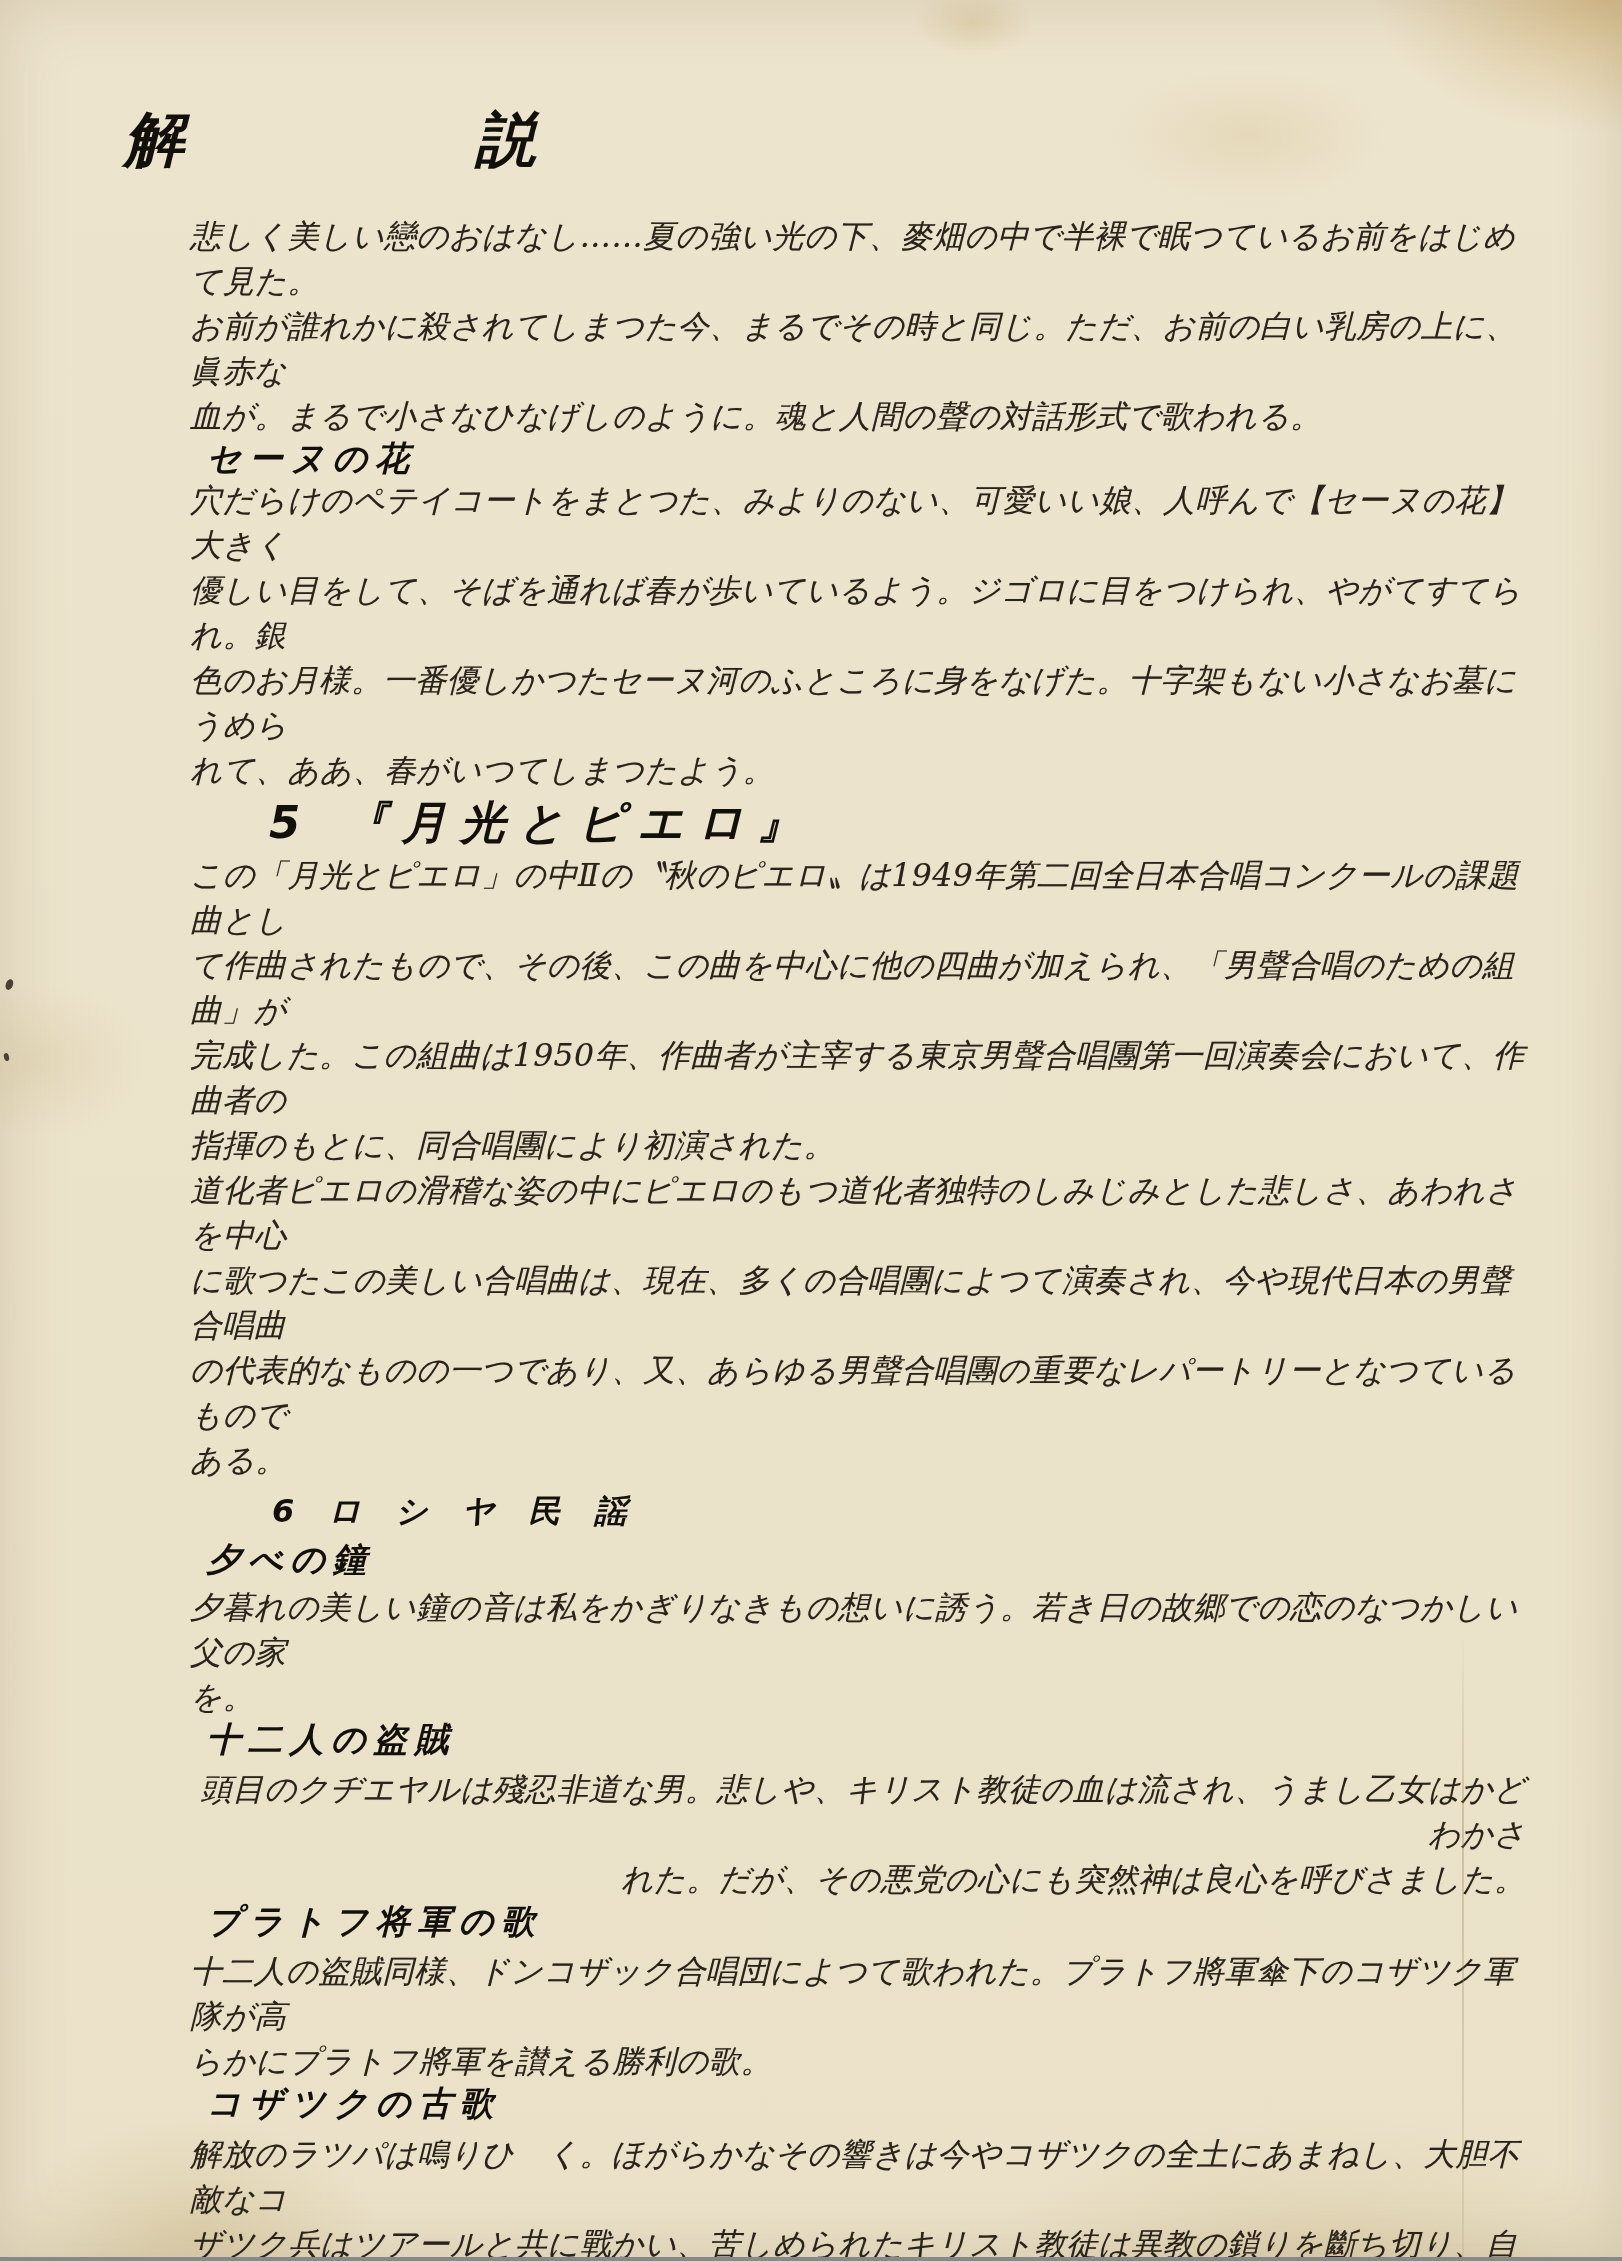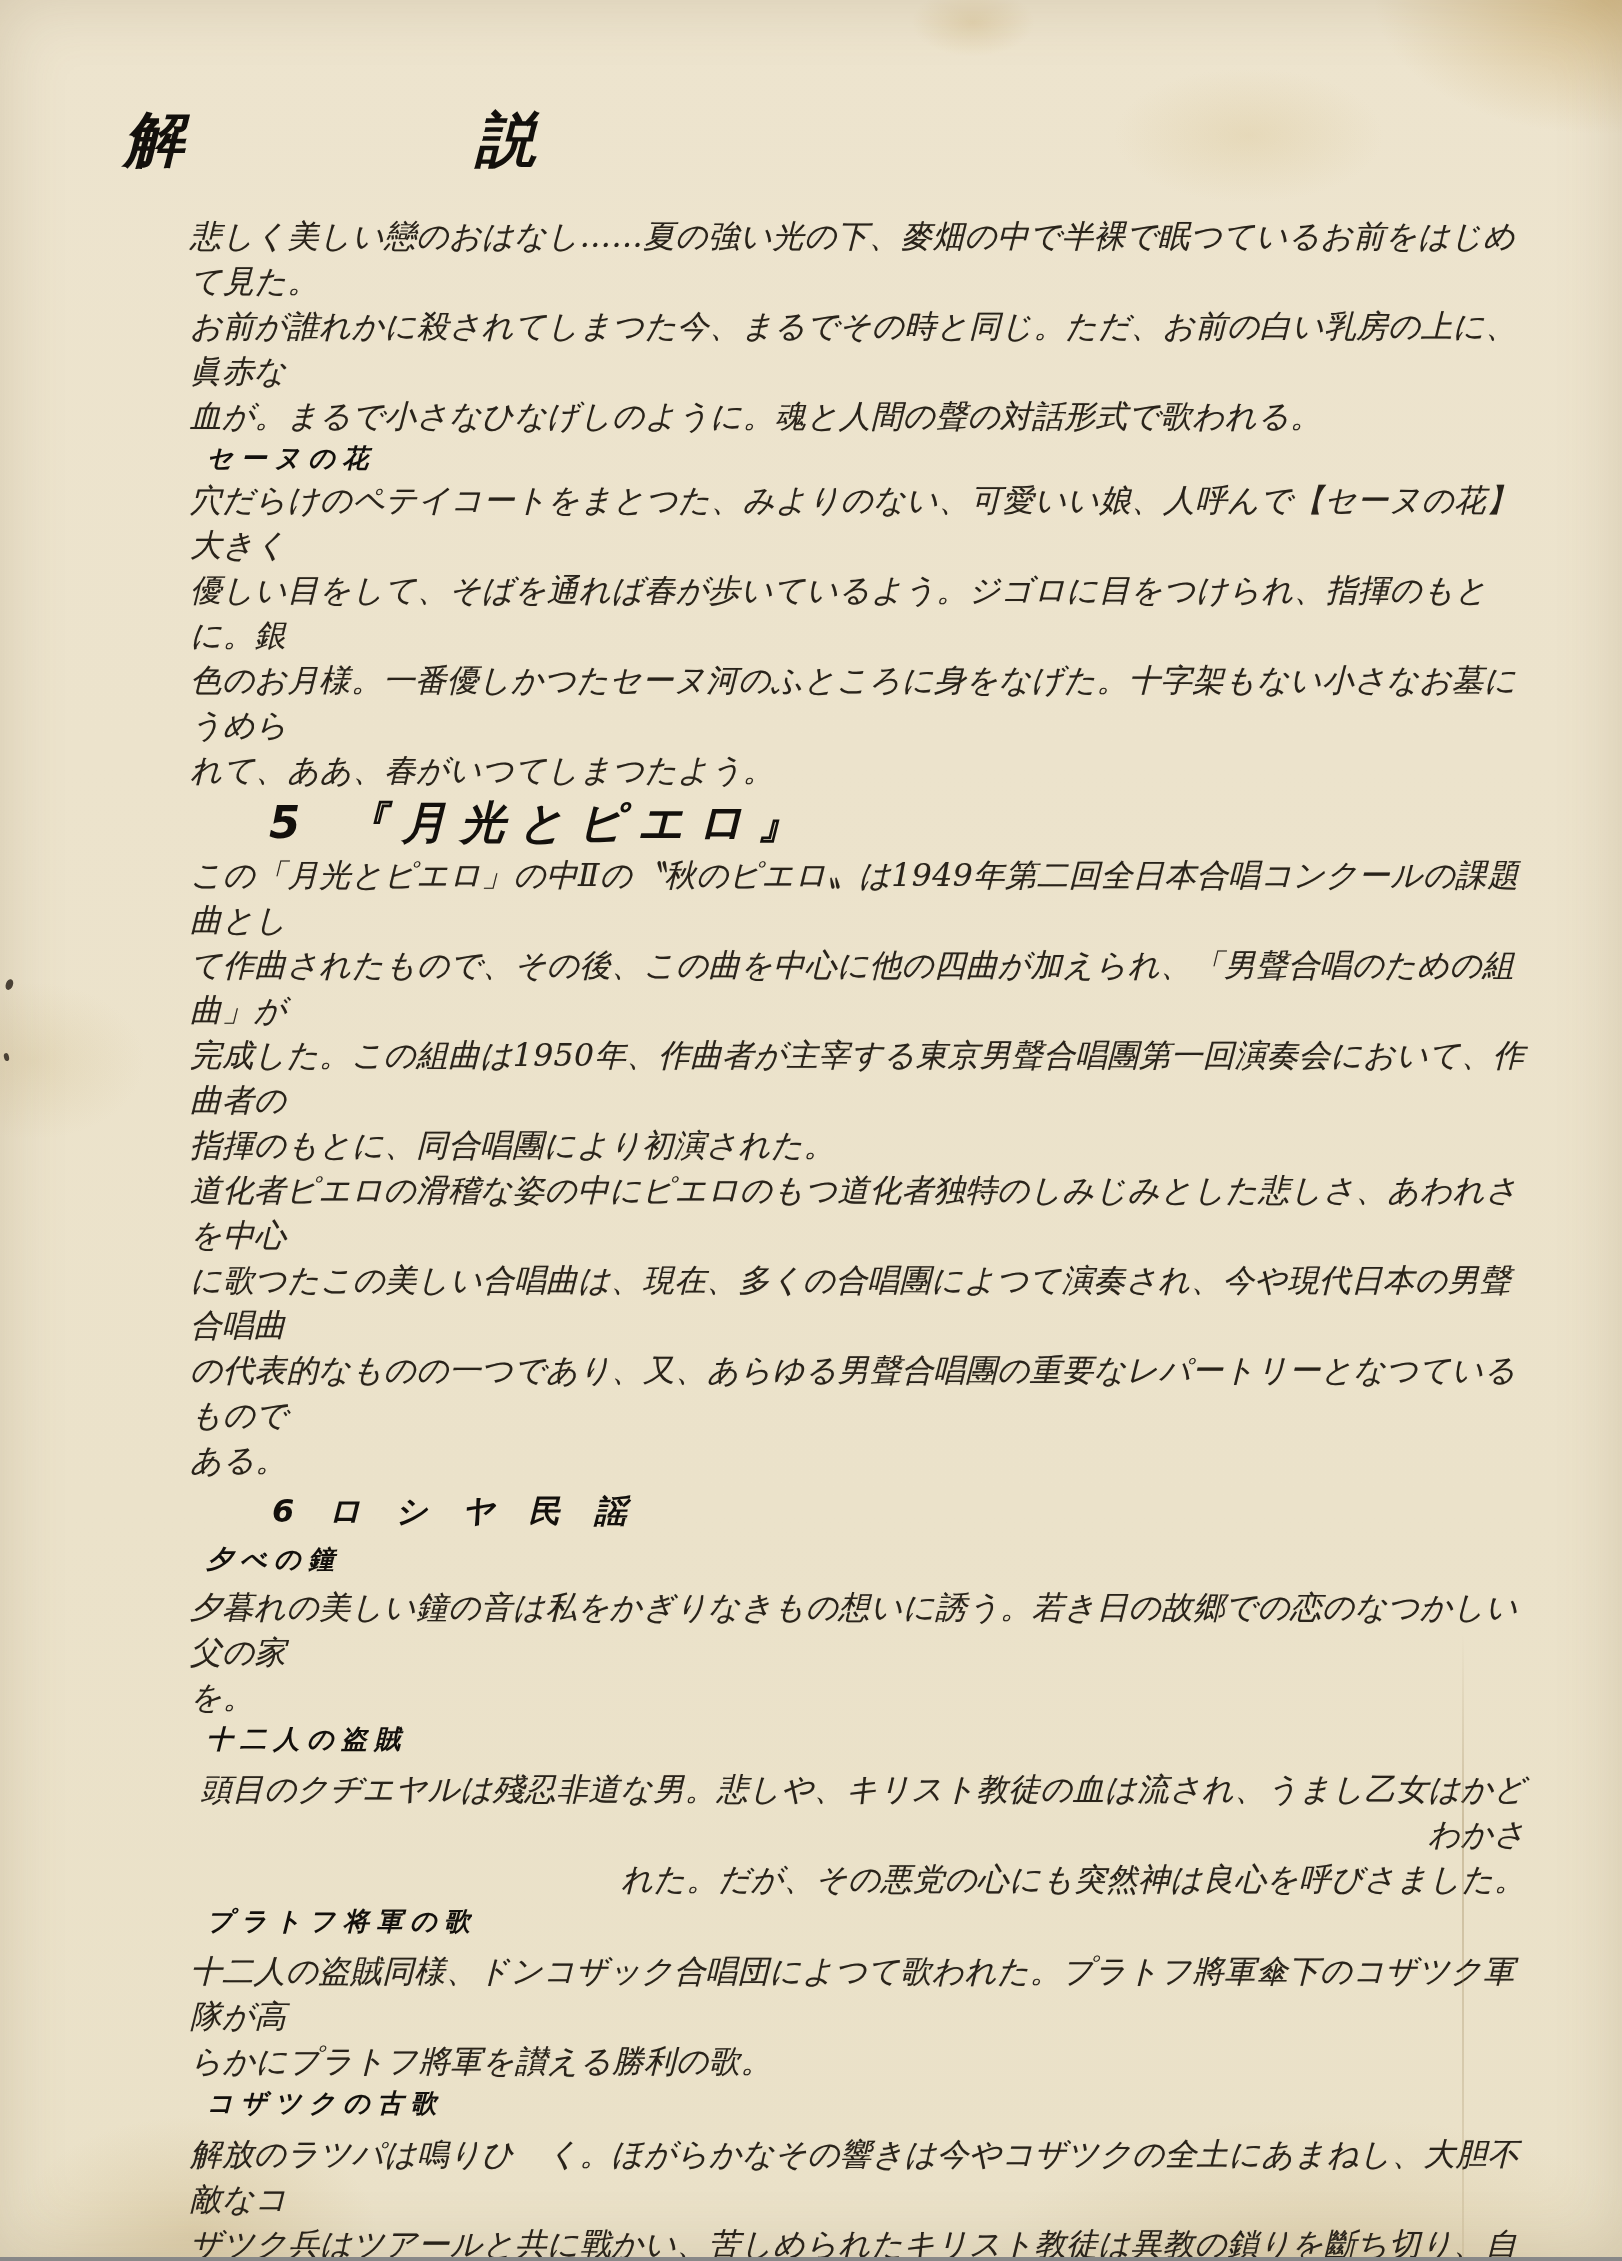--- a/index.html
+++ b/index.html
@@ -29,21 +29,21 @@
     font-size:60px;line-height:60px;letter-spacing:292px;
     margin-left:-66px;color:#13100c;white-space:nowrap;
   }
   .para{
     font-size:31.5px;line-height:45px;letter-spacing:0.4px;
     white-space:pre-line;margin:0;color:#29231a;
     text-shadow:0 0 0.7px rgba(41,35,26,0.35);
   }
   .h-small{
     font-family:"DejaVu Sans", sans-serif;font-weight:bold;
-    font-size:26px;line-height:39px;letter-spacing:7.5px;
+    font-size:34px;line-height:39px;letter-spacing:7.5px;
     margin:0 0 0 16.5px;color:#13100c;
   }
   .h-big{
     font-family:"DejaVu Sans", sans-serif;font-weight:bold;
     margin:0;color:#13100c;white-space:nowrap;
   }
   .h5{font-size:45px;line-height:60px;letter-spacing:13.5px;margin-left:79px;}
   .h6{font-size:32px;line-height:57px;letter-spacing:34px;margin-left:82px;}
   .mt60{margin-top:45px;} .mt14{margin-top:10.5px;} .mt8{margin-top:6px;}
   .mt11{margin-top:8.2px;text-align:right;} .mt10{margin-top:7.5px;} .mt13{margin-top:9.7px;}
@@ -67,21 +67,21 @@
   <div class="content">
 
     <div class="doc-title">解説</div>
 
     <p class="para mt60">悲しく美しい戀のおはなし……夏の強い光の下、麥畑の中で半裸で眠つているお前をはじめて見た。
 お前が誰れかに殺されてしまつた今、まるでその時と同じ。ただ、お前の白い乳房の上に、眞赤な
 血が。まるで小さなひなげしのように。魂と人間の聲の対話形式で歌われる。</p>
 
     <h3 class="h-small">セーヌの花</h3>
     <p class="para">穴だらけのペテイコートをまとつた、みよりのない、可愛いい娘、人呼んで【セーヌの花】大きく
-優しい目をして、そばを通れば春が歩いているよう。ジゴロに目をつけられ、指揮のもとに。銀
+優しい目をして、そばを通れば春が歩いているよう。ジゴロに目をつけられ、やがてすてられ。銀
 色のお月様。一番優しかつたセーヌ河のふところに身をなげた。十字架もない小さなお墓にうめら
 れて、ああ、春がいつてしまつたよう。</p>
 
     <h2 class="h-big h5">5 『月光とピエロ』</h2>
     <p class="para">この「月光とピエロ」の中Ⅱの〝秋のピエロ〟は1949年第二回全日本合唱コンクールの課題曲とし
 て作曲されたもので、その後、この曲を中心に他の四曲が加えられ、「男聲合唱のための組曲」が
 完成した。この組曲は1950年、作曲者が主宰する東京男聲合唱團第一回演奏会において、作曲者の
 指揮のもとに、同合唱團により初演された。</p>
     <p class="para">道化者ピエロの滑稽な姿の中にピエロのもつ道化者独特のしみじみとした悲しさ、あわれさを中心
 に歌つたこの美しい合唱曲は、現在、多くの合唱團によつて演奏され、今や現代日本の男聲合唱曲

